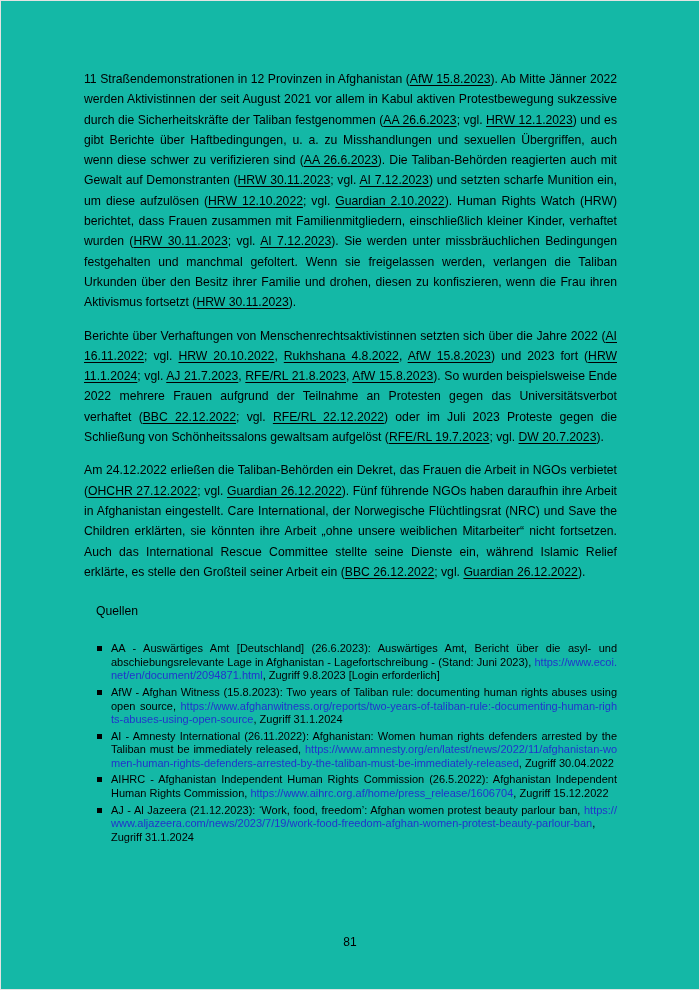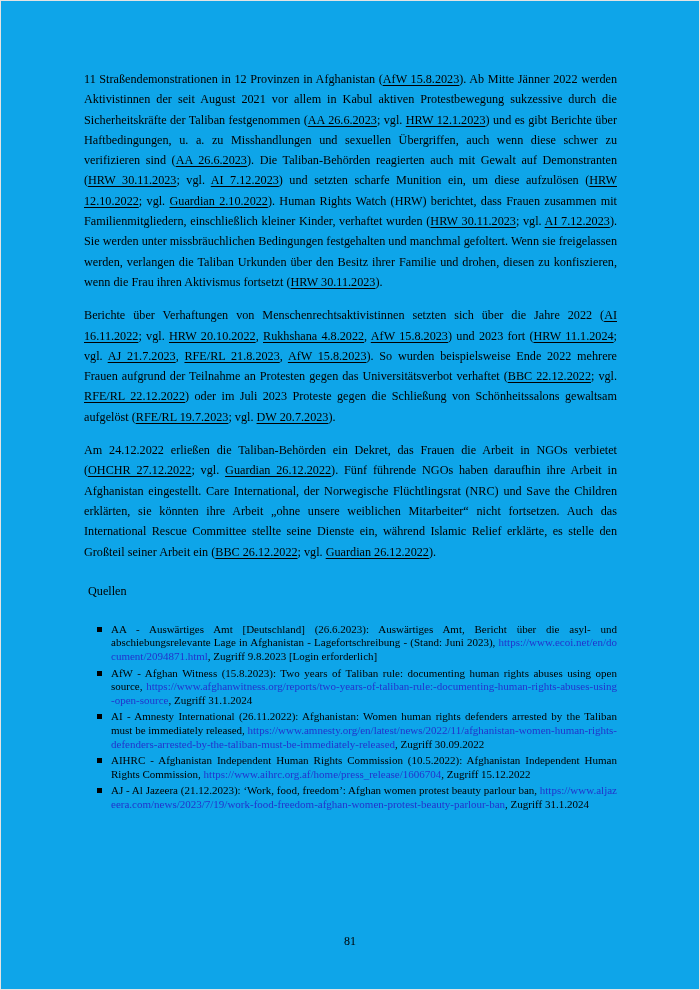--- a/index.html
+++ b/index.html
@@ -1,44 +1,44 @@
 <!DOCTYPE html>
 <html lang="de" style="--link-blue: #2233cc;"><head>
 <meta charset="utf-8">
 <style>
   html, body { margin: 0; padding: 0; background: #ffffff; }
   .page {
     position: relative;
     width: 700px;
     height: 990px;
     box-sizing: border-box;
-    background: #0ea5e9;
+    background: #14b8a6;
     border: 1px solid #e3e3e3;
-    font-family: Liberation Serif, serif;
+    font-family: Liberation Sans, sans-serif;
     color: #000000;
     overflow: hidden;
   }
   .content { padding: 68px 82px 0 83px; }
 
   .body-par {
     font-size: 12.2px;
     line-height: 20.3px;
     text-align: justify;
     margin: 0 0 13px 0;
   }
   .cite {
     text-decoration: underline;
     text-underline-offset: 2px;
     cursor: pointer;
   }
 
   .sources-heading {
     font-size: 12.2px;
     font-weight: 400;
-    margin: 22px 0 24px 4px;
+    margin: 22px 0 24px 12px;
   }
 
   .sources { list-style: none; margin: 0; padding: 0 0 0 13px; }
   .source-item {
     display: flex;
     gap: 9px;
     font-size: 11px;
     line-height: 13.6px;
     margin: 0 0 3px 0;
   }
@@ -83,25 +83,25 @@
       <li class="source-item">
         <span class="bullet"></span>
         <div class="source-text"><span>AA - Auswärtiges Amt [Deutschland] (26.6.2023): Auswärtiges Amt, Bericht über die asyl- und abschiebungsrelevante Lage in Afghanistan - Lagefortschreibung - (Stand: Juni 2023), </span><span class="url">https://www.ecoi.net/en/document/2094871.html</span><span>, Zugriff 9.8.2023 [Login erforderlich]</span></div>
       </li>
       <li class="source-item">
         <span class="bullet"></span>
         <div class="source-text"><span>AfW - Afghan Witness (15.8.2023): Two years of Taliban rule: documenting human rights abuses using open source, </span><span class="url">https://www.afghanwitness.org/reports/two-years-of-taliban-rule:-documenting-human-rights-abuses-using-open-source</span><span>, Zugriff 31.1.2024</span></div>
       </li>
       <li class="source-item">
         <span class="bullet"></span>
-        <div class="source-text"><span>AI - Amnesty International (26.11.2022): Afghanistan: Women human rights defenders arrested by the Taliban must be immediately released, </span><span class="url">https://www.amnesty.org/en/latest/news/2022/11/afghanistan-women-human-rights-defenders-arrested-by-the-taliban-must-be-immediately-released</span><span>, Zugriff 30.09.2022</span></div>
+        <div class="source-text"><span>AI - Amnesty International (26.11.2022): Afghanistan: Women human rights defenders arrested by the Taliban must be immediately released, </span><span class="url">https://www.amnesty.org/en/latest/news/2022/11/afghanistan-women-human-rights-defenders-arrested-by-the-taliban-must-be-immediately-released</span><span>, Zugriff 30.04.2022</span></div>
       </li>
       <li class="source-item">
         <span class="bullet"></span>
-        <div class="source-text"><span>AIHRC - Afghanistan Independent Human Rights Commission (10.5.2022): Afghanistan Independent Human Rights Commission, </span><span class="url">https://www.aihrc.org.af/home/press_release/1606704</span><span>, Zugriff 15.12.2022</span></div>
+        <div class="source-text"><span>AIHRC - Afghanistan Independent Human Rights Commission (26.5.2022): Afghanistan Independent Human Rights Commission, </span><span class="url">https://www.aihrc.org.af/home/press_release/1606704</span><span>, Zugriff 15.12.2022</span></div>
       </li>
       <li class="source-item">
         <span class="bullet"></span>
         <div class="source-text"><span>AJ - Al Jazeera (21.12.2023): ‘Work, food, freedom’: Afghan women protest beauty parlour ban, </span><span class="url">https://www.aljazeera.com/news/2023/7/19/work-food-freedom-afghan-women-protest-beauty-parlour-ban</span><span>, Zugriff 31.1.2024</span></div>
       </li>
     </ul>
 
   </div>
 
   <div class="page-number">81</div>

